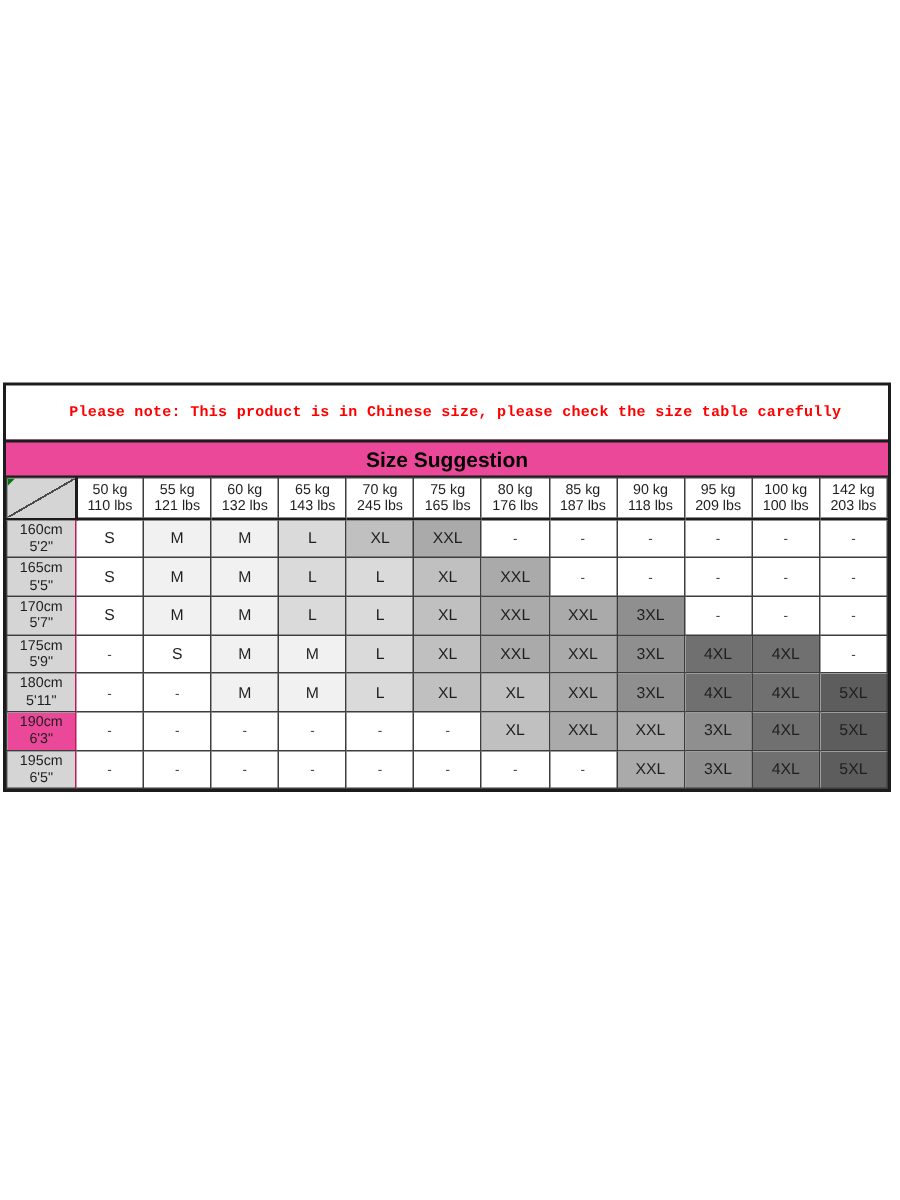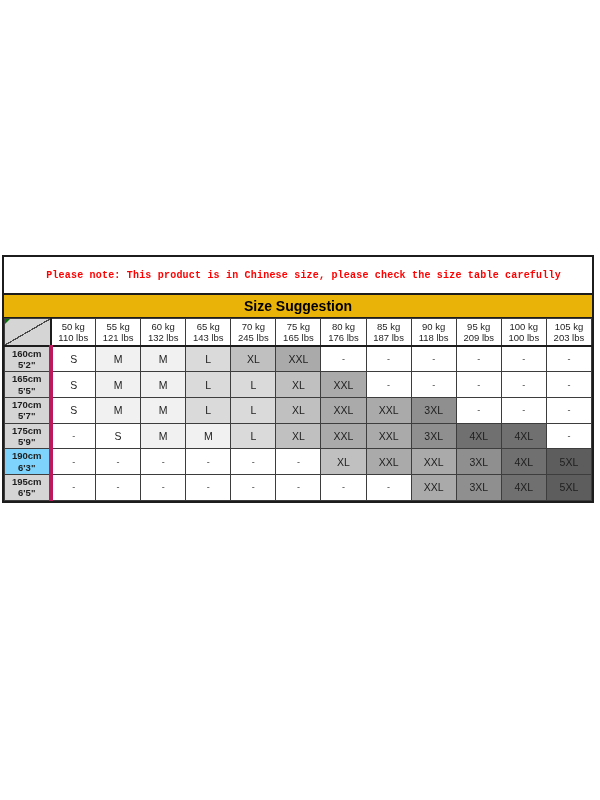--- a/index.html
+++ b/index.html
@@ -79,40 +79,40 @@
   }
   .marker {
     position: absolute;
     top: 0; left: 0;
     width: 0; height: 0;
     border-top: 5px solid #067306;
     border-right: 5px solid transparent;
   }
   .size-table tbody tr { height: 25.7px; }
   .size-table tbody th.rowhead {
-    font-weight: bold;
+    font-weight: normal;
     font-size: 9.5px;
     line-height: 1.2;
-    border-right: 4px solid #be185d;
+    border-right: 1px solid #be185d;
   }
   .size-table td {
     font-size: 10.5px;
   }
   .size-table td.dash {
     font-size: 9px;
     color: #3c3c3c;
   }
 </style>
 </head>
 <body>
 
 <div class="canvas">
   <div class="sheet">
     <div class="note" style="color: rgb(255, 0, 0); padding-left: 11px;">Please note: This product is in Chinese size, please check the size table carefully</div>
-    <div class="banner" style="background: #eab308;">Size Suggestion</div>
+    <div class="banner" style="background: #ec4899;">Size Suggestion</div>
     <table class="size-table">
       <colgroup>
           <col style="width: 46px;">
           <col>
           <col>
           <col>
           <col>
           <col>
           <col>
           <col>
@@ -166,21 +166,21 @@
             </th>
             <th>
               <div>95 kg</div>
               <div>209 lbs</div>
             </th>
             <th>
               <div>100 kg</div>
               <div>100 lbs</div>
             </th>
             <th>
-              <div>105 kg</div>
+              <div>142 kg</div>
               <div>203 lbs</div>
             </th>
           </tr>
       </thead>
       <tbody>
           <tr>
             <th class="rowhead" style="background: rgb(213, 213, 213);">
               <div>160cm</div>
               <div>5'2"</div>
             </th>
@@ -245,21 +245,39 @@
             <td style="background: rgb(218, 218, 218);">L</td>
             <td style="background: rgb(192, 192, 192);">XL</td>
             <td style="background: rgb(170, 170, 170);">XXL</td>
             <td style="background: rgb(170, 170, 170);">XXL</td>
             <td style="background: rgb(143, 143, 143);">3XL</td>
             <td style="background: rgb(112, 112, 112);">4XL</td>
             <td style="background: rgb(112, 112, 112);">4XL</td>
             <td class="dash" style="background: rgb(255, 255, 255);">-</td>
           </tr>
           <tr>
-            <th class="rowhead" style="background: #7dd3fc;">
+            <th class="rowhead" style="background: rgb(213, 213, 213);">
+              <div>180cm</div>
+              <div>5'11"</div>
+            </th>
+            <td class="dash" style="background: rgb(255, 255, 255);">-</td>
+            <td class="dash" style="background: rgb(255, 255, 255);">-</td>
+            <td style="background: rgb(241, 241, 241);">M</td>
+            <td style="background: rgb(241, 241, 241);">M</td>
+            <td style="background: rgb(218, 218, 218);">L</td>
+            <td style="background: rgb(192, 192, 192);">XL</td>
+            <td style="background: rgb(192, 192, 192);">XL</td>
+            <td style="background: rgb(170, 170, 170);">XXL</td>
+            <td style="background: rgb(143, 143, 143);">3XL</td>
+            <td style="background: rgb(112, 112, 112);">4XL</td>
+            <td style="background: rgb(112, 112, 112);">4XL</td>
+            <td style="background: rgb(93, 93, 93);">5XL</td>
+          </tr>
+          <tr>
+            <th class="rowhead" style="background: #ec4899;">
               <div>190cm</div>
               <div>6'3"</div>
             </th>
             <td class="dash" style="background: rgb(255, 255, 255);">-</td>
             <td class="dash" style="background: rgb(255, 255, 255);">-</td>
             <td class="dash" style="background: rgb(255, 255, 255);">-</td>
             <td class="dash" style="background: rgb(255, 255, 255);">-</td>
             <td class="dash" style="background: rgb(255, 255, 255);">-</td>
             <td class="dash" style="background: rgb(255, 255, 255);">-</td>
             <td style="background: rgb(192, 192, 192);">XL</td>

